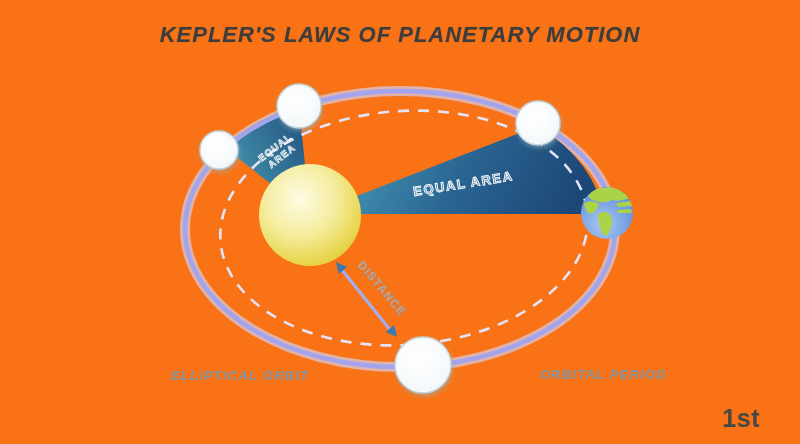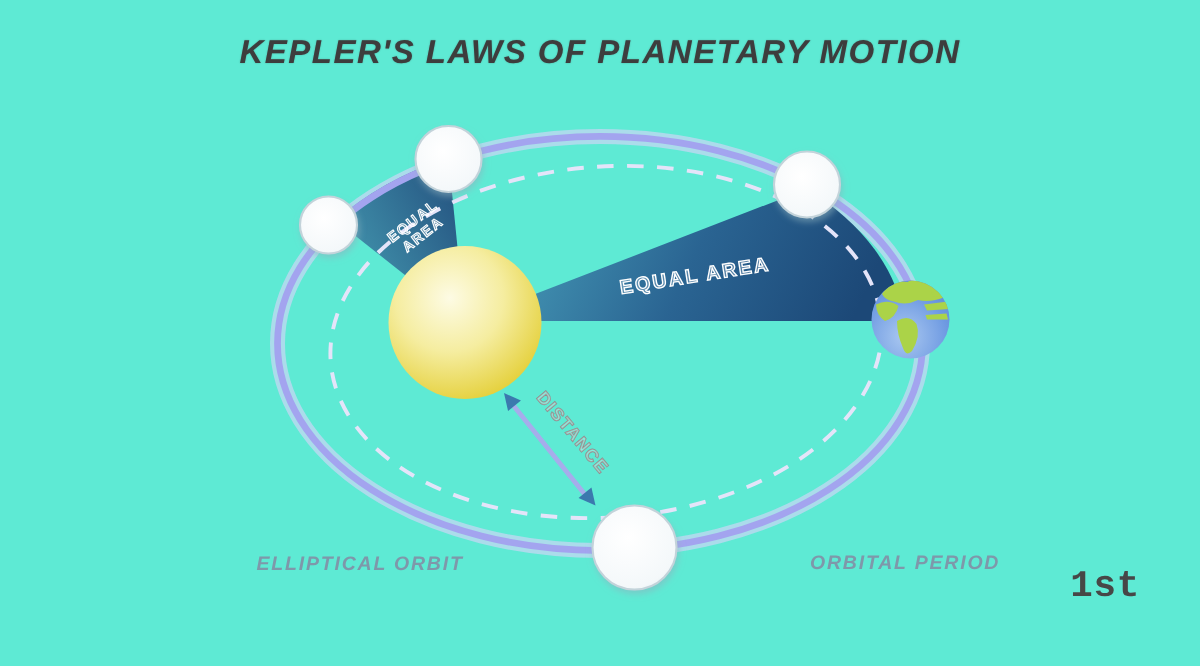--- a/index.html
+++ b/index.html
@@ -1,30 +1,29 @@
 <!DOCTYPE html>
 <html style="--orbit: #a3a4ef; --orbit-glow: #d4d4f8; --dashed: #e4e4f9; --wedge-navy: #1c4877; --wedge-teal: #4aa2bc; --wedge-left-dark: #24517f; --wedge-left-teal: #47a0b5; --sun-core: #fdfbe4; --sun-mid: #f5eda0; --sun-edge: #e5d13e; --planet-rim: #c3d3da; --planet-shadow: #8fb3bf; --earth-ocean: #6e9ae2; --earth-ocean-light: #aac8f0; --earth-land: #abd348; --arrow-shaft: #a6adeb; --arrow-head: #3b79ae; --label-blue: #7e98aa; --title-gray: #3d3d3d; --badge-gray: #474747;"><head>
 <meta charset="utf-8">
 <style>
   html,body{margin:0;padding:0;background:#fff;}
   .stage{
-    position:relative;width:800px;height:444px;background:#5eead4;overflow:hidden;
+    position:relative;width:800px;height:444px;background:#f97316;overflow:hidden;
     font-family:"Liberation Sans",sans-serif;
   }
   .title{
     position:absolute;left:0;right:0;top:22px;text-align:center;
     font-size:22px;font-weight:bold;font-style:italic;letter-spacing:1px;
     color:var(--title-gray,#3d3d3d);
     text-shadow:0 0 1px rgba(60,60,60,.45);
   }
   .badge{
-    position:absolute;right:40px;top:376px;
+    position:absolute;right:40px;top:404px;
     font-size:25px;font-weight:bold;color:var(--badge-gray,#474747);
     letter-spacing:0.5px;
-    font-family:Liberation Mono, monospace;
   }
   svg{position:absolute;left:0;top:0;}
   .orbit-glow{fill:none;stroke:var(--orbit-glow,#d2d2f8);stroke-width:10;opacity:.65;}
   .orbit-main{fill:none;stroke:var(--orbit,#a3a4ef);stroke-width:4.5;}
   .dashed-orbit{fill:none;stroke:var(--dashed,#e4e4f9);stroke-width:2.6;stroke-dasharray:11 9;}
   .planet{stroke:var(--planet-rim,#c3d3da);stroke-width:1.4;}
   .hollow-white{fill:rgba(255,255,255,.22);stroke:#ffffff;paint-order:stroke;}
   .hollow-gray{fill:rgba(255,255,255,.25);stroke:#8e8e8e;paint-order:stroke;}
   .cap-label{
     font-weight:bold;font-style:italic;letter-spacing:1.2px;font-size:13px;

